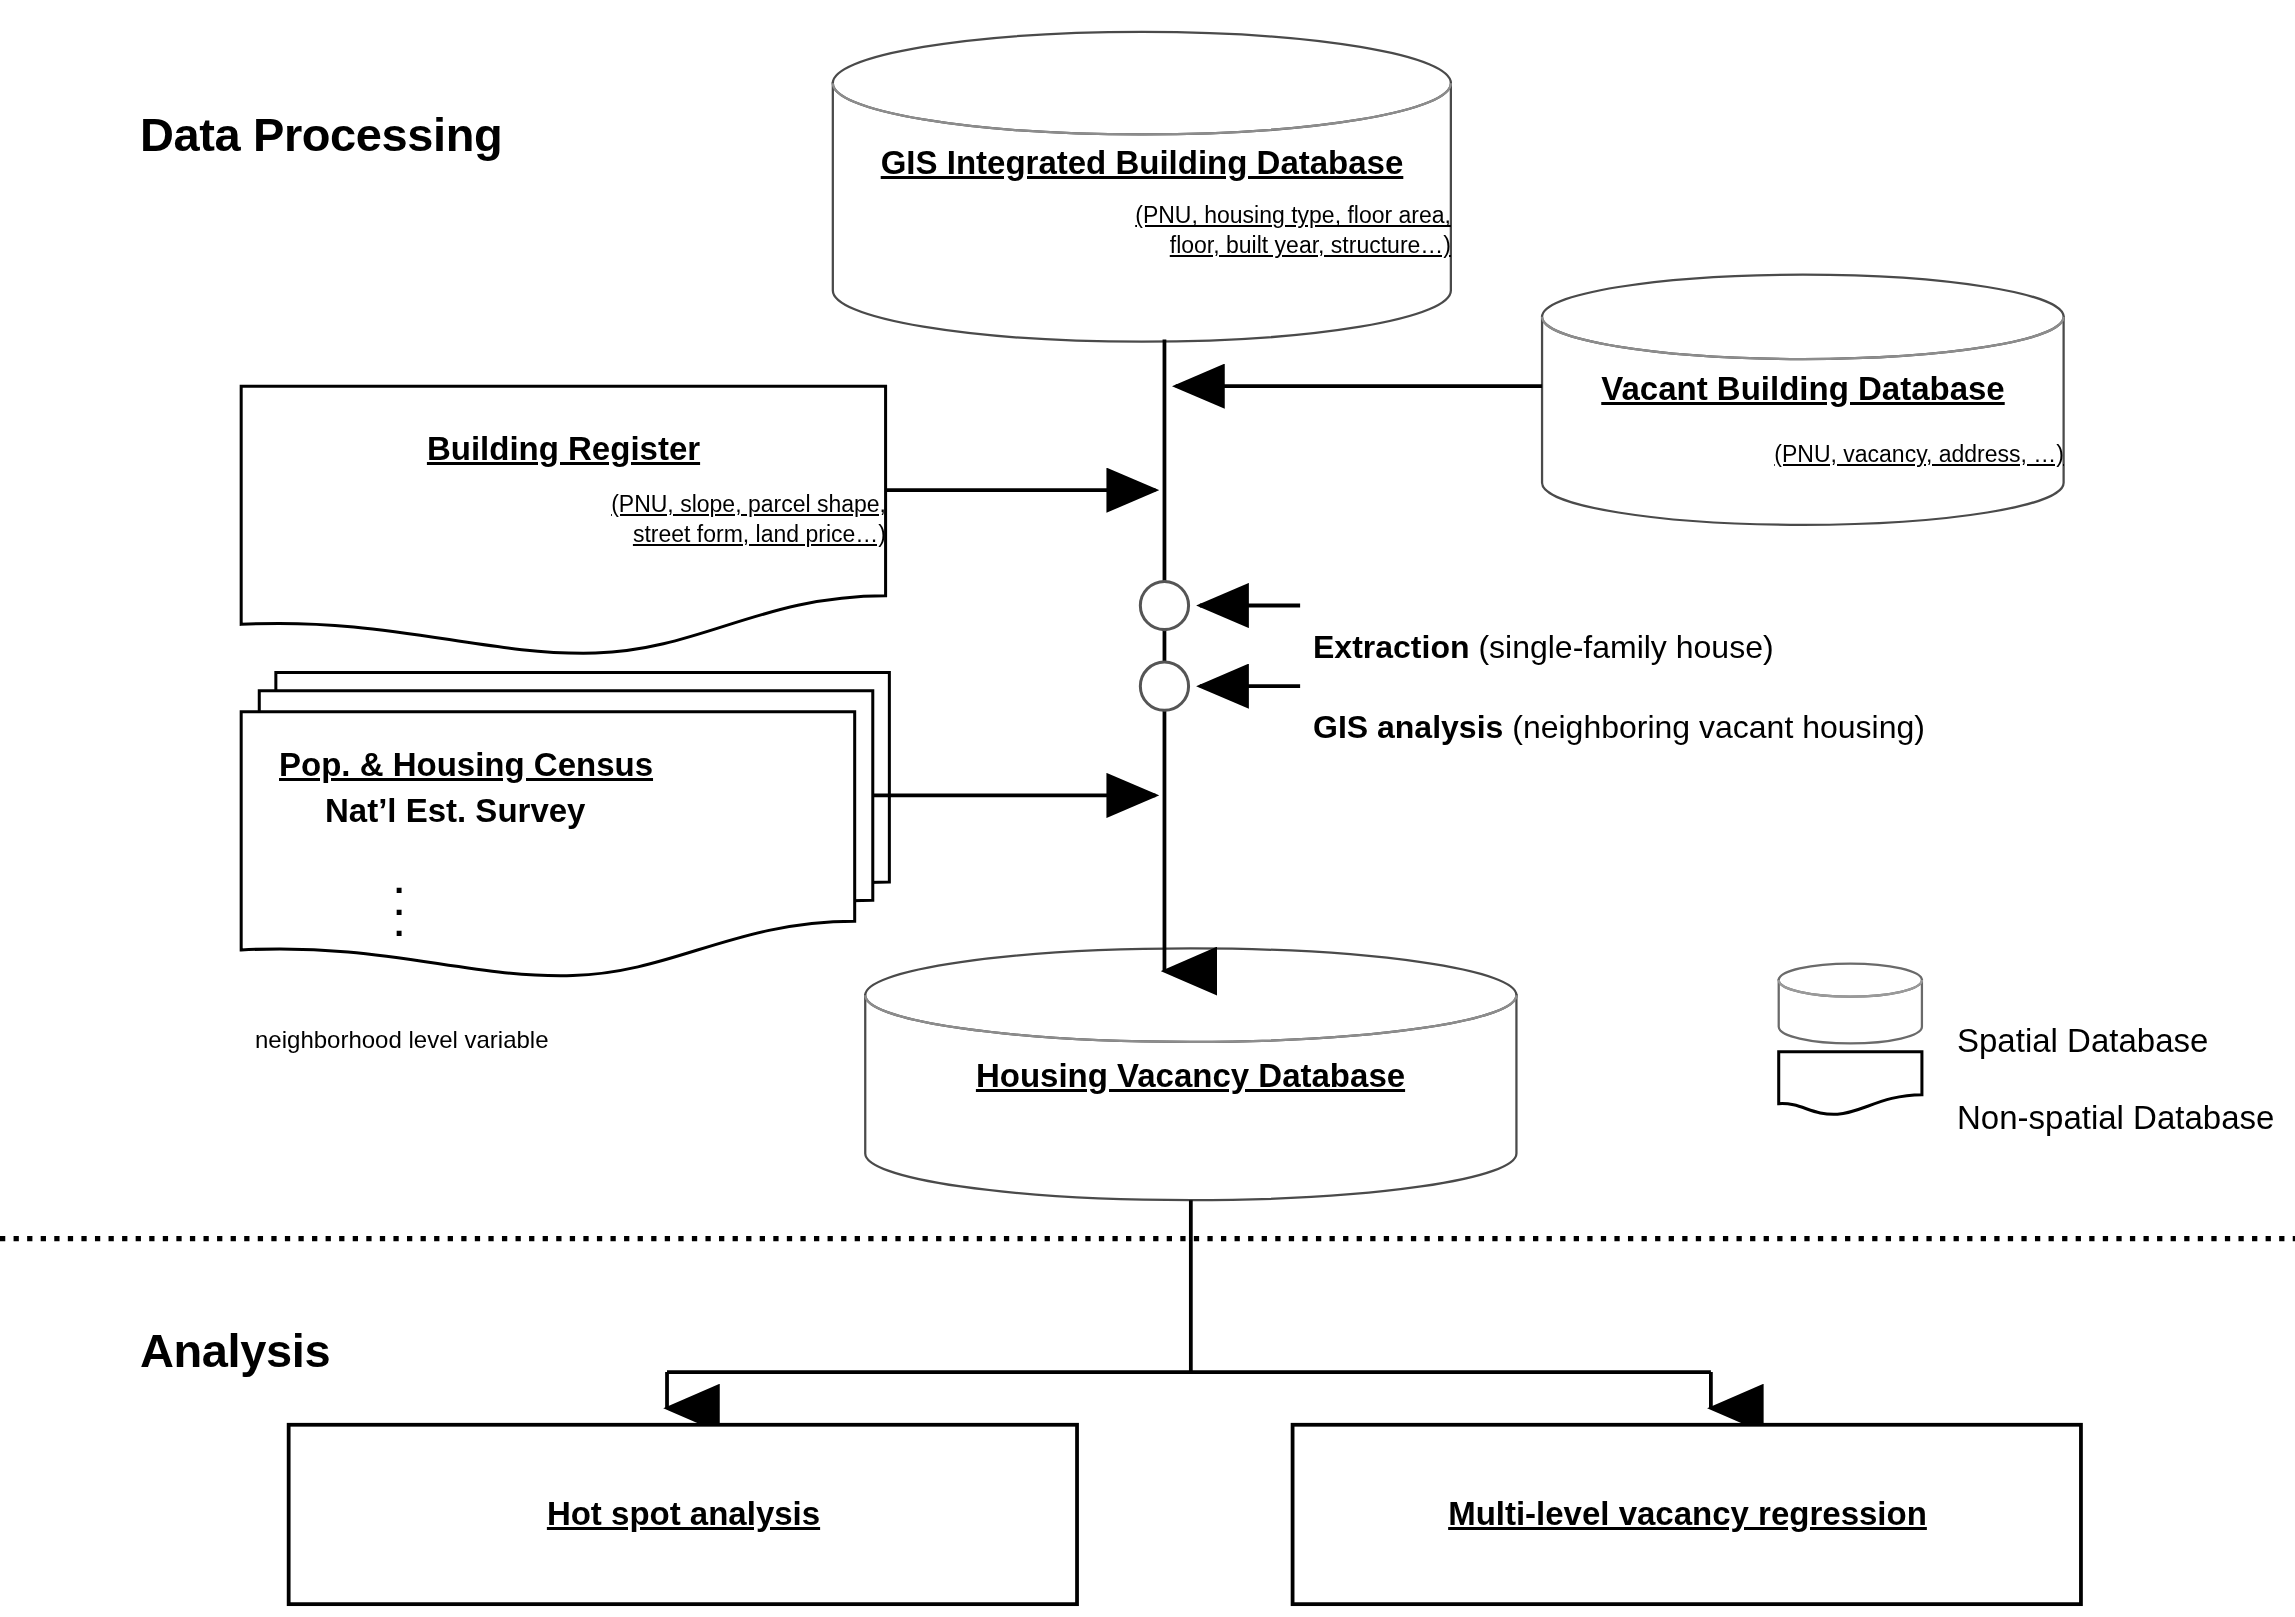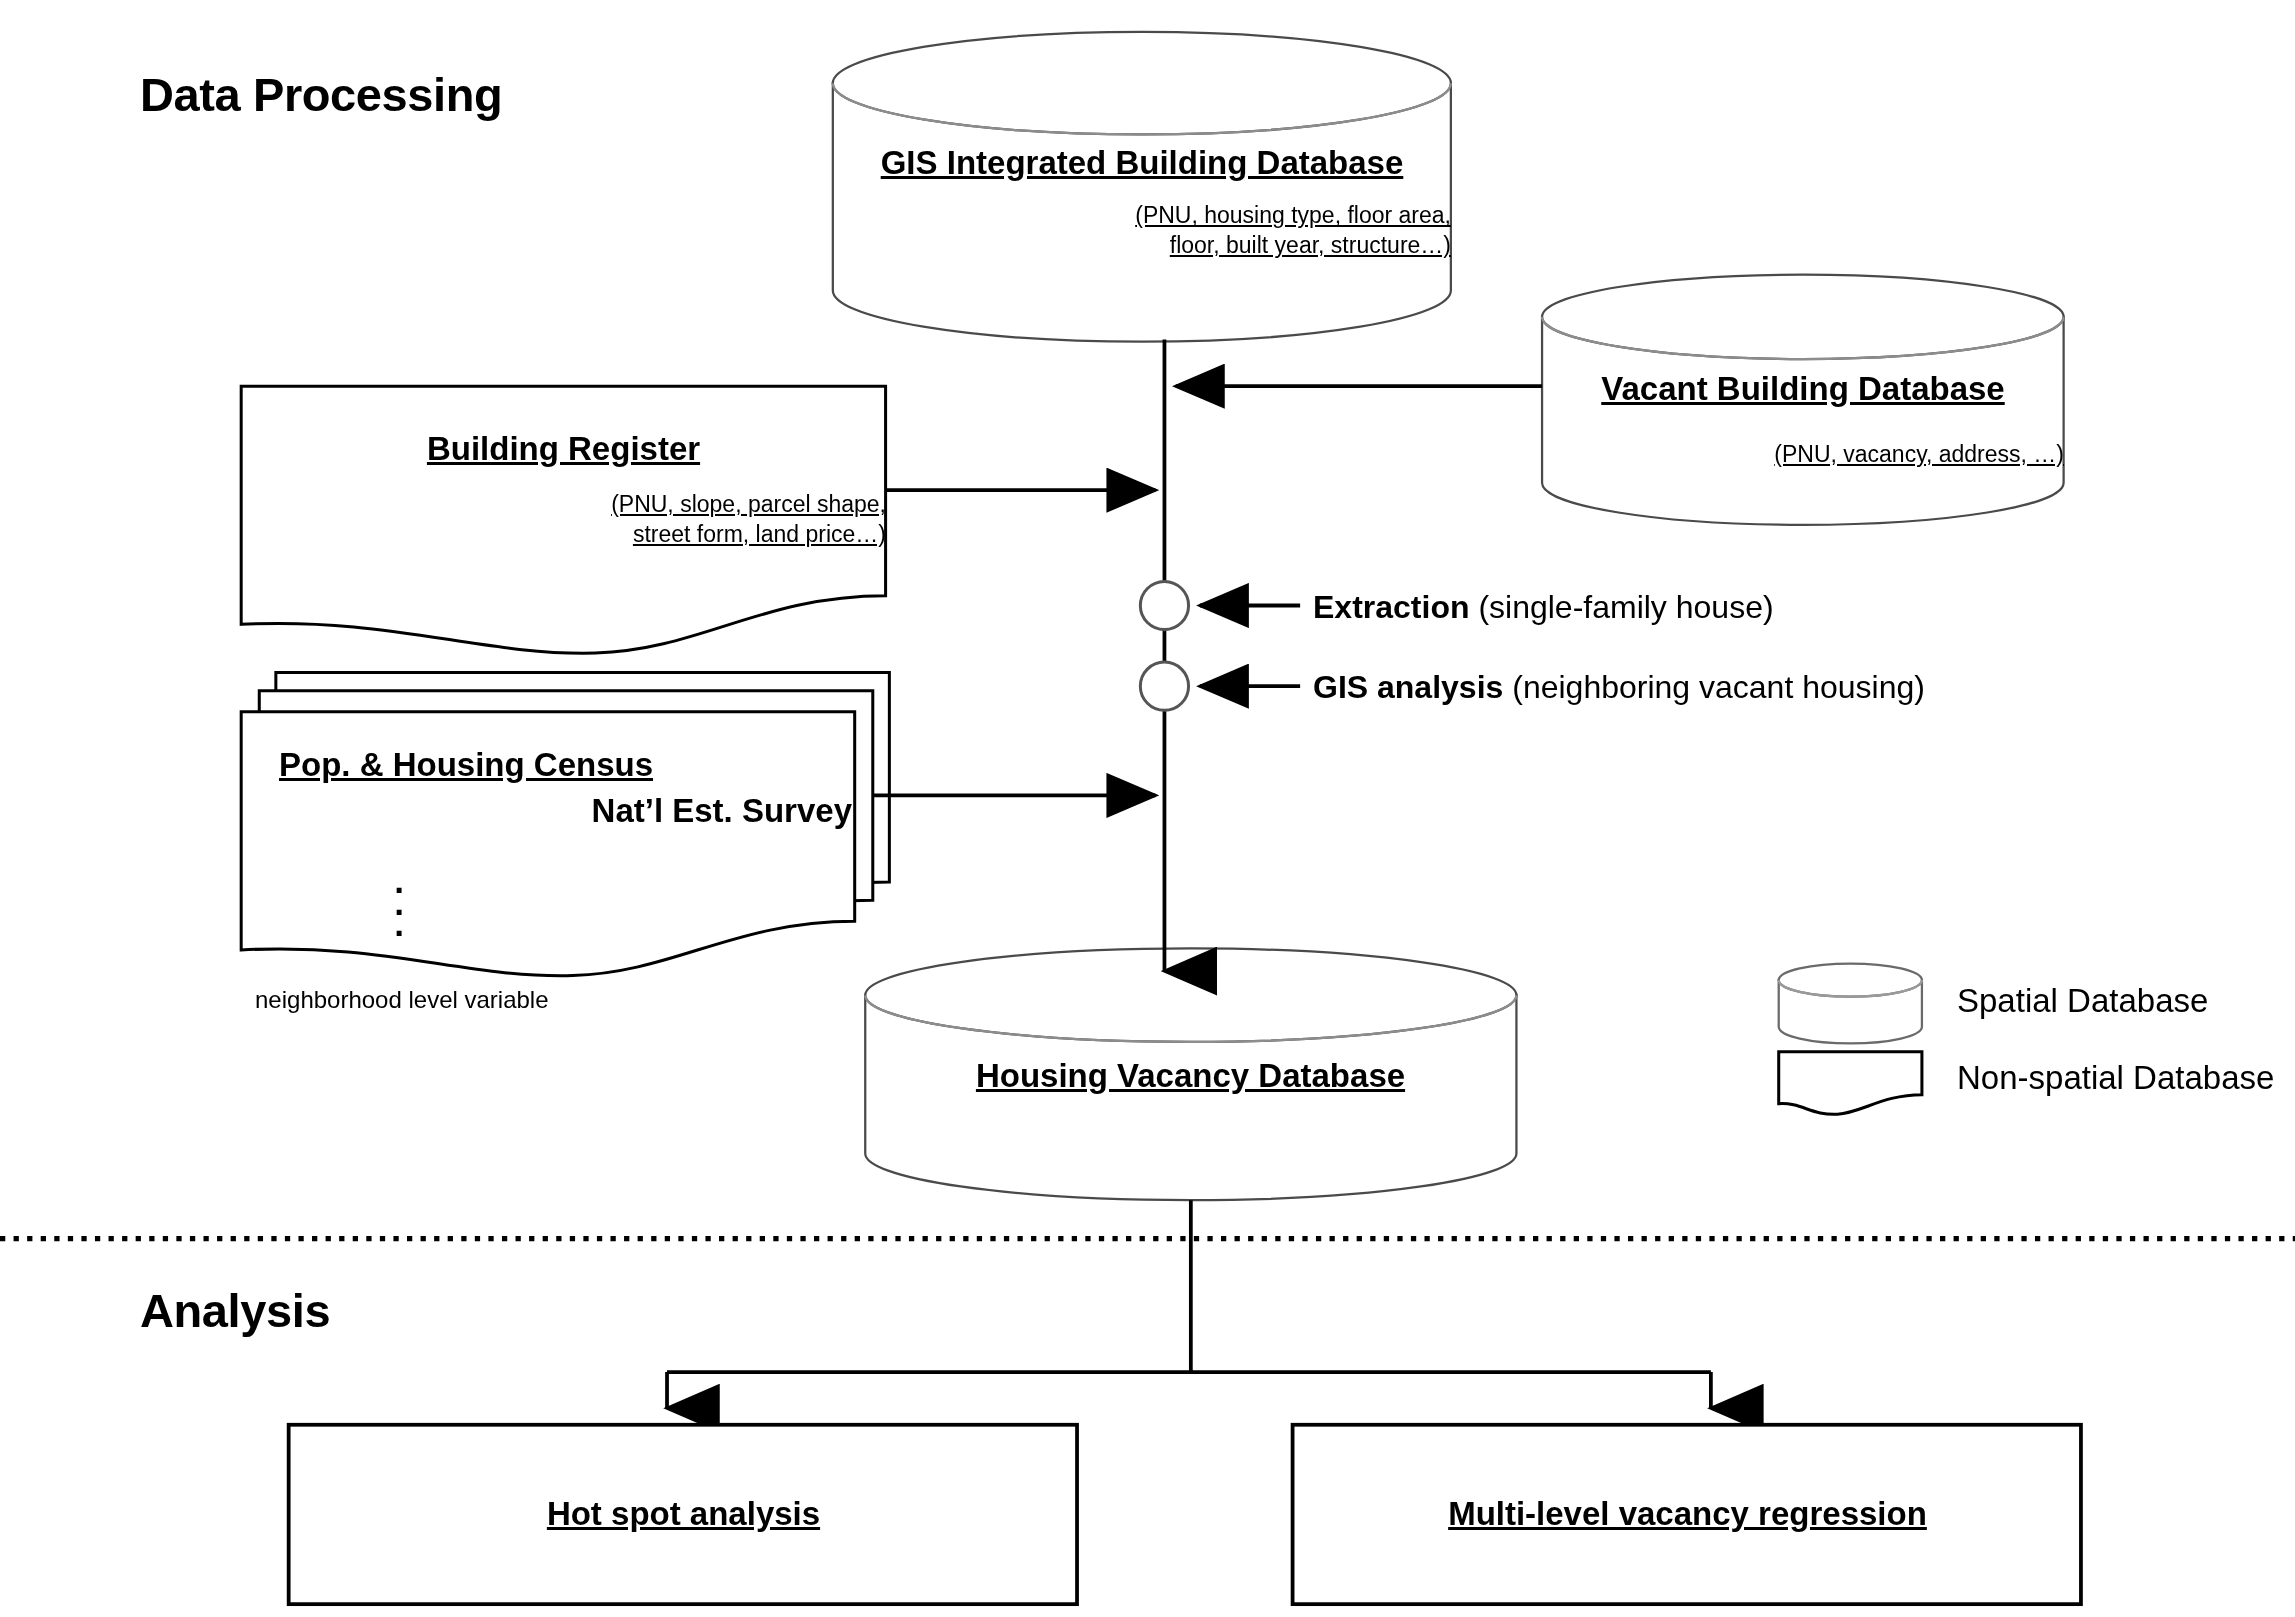--- a/index.html
+++ b/index.html
@@ -22,20 +22,21 @@
   #vector-layer {
     position: absolute;
     left: 0; top: 0;
     width: 2295px;
     height: 1618px;
   }
   .lbl {
     position: absolute;
     white-space: nowrap;
     line-height: 1.25;
+    margin-top: 40px;
   }
   .section-title {
     font-weight: bold;
     font-size: 47px;
     letter-spacing: -0.4px;
   }
   .node-title {
     font-weight: bold;
     font-size: 33px;
     text-align: center;
@@ -182,21 +183,21 @@
   </div>
 
   <div class="centerblock" style="left:241px; top:428px; width:645px;">
     <div class="node-title">Building Register</div>
     <div class="node-sub" style="margin-top:19px;">(PNU, slope, parcel shape,</div>
     <div class="node-sub">street form, land price…)</div>
   </div>
 
   <div style="position:absolute; left:279px; top:746px; width:573px; text-align:left;">
     <div class="node-title" style="text-align:left;text-decoration:underline;">Pop. &amp; Housing Census</div>
-    <div class="node-title" style="text-align:right; margin-top:7.5px;">Nat’l Est. Survey</div>
+    <div class="node-title" style="text-align:left; margin-top:7.5px;margin-left:46px;">Nat’l Est. Survey</div>
   </div>
   <div class="vdots" style="left:317px; top:879px; width:166px;">·<br>·<br>·</div>
 
   <div class="lbl free-lbl" style="left:255px; top:985px;">neighborhood level variable</div>
 
   <div class="centerblock" style="left:865px; top:1055px; width:651px;">
     <div class="node-title">Housing Vacancy Database</div>
   </div>
 
   <div class="lbl ann" style="left:1313px; top:587px;">

